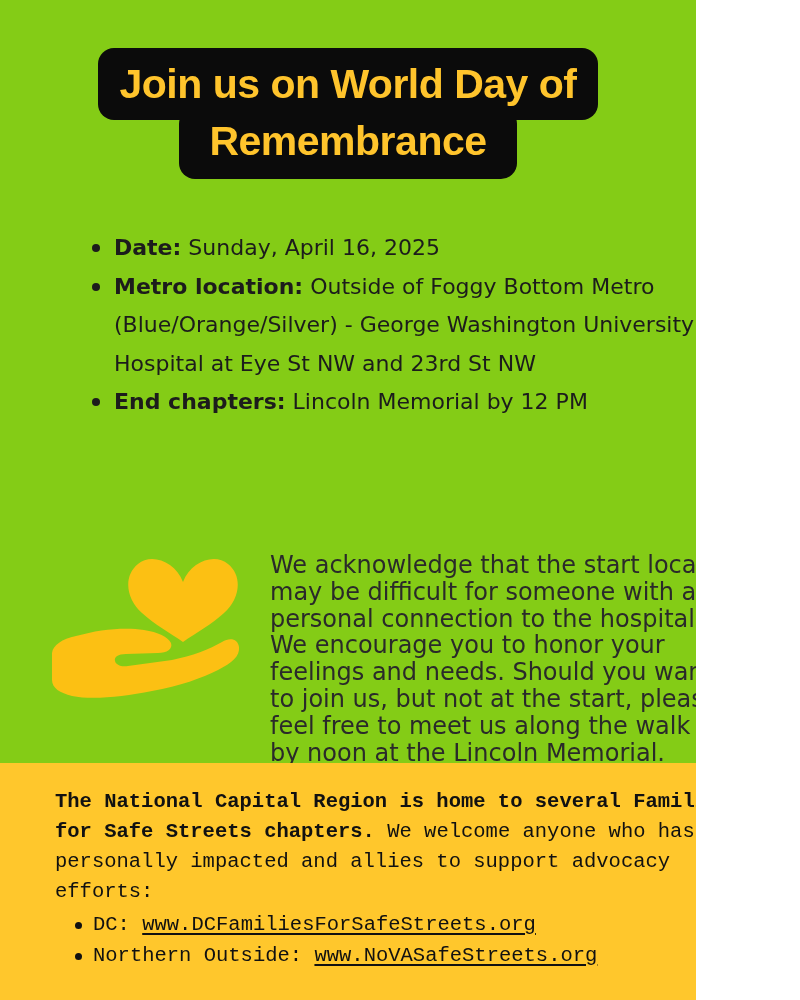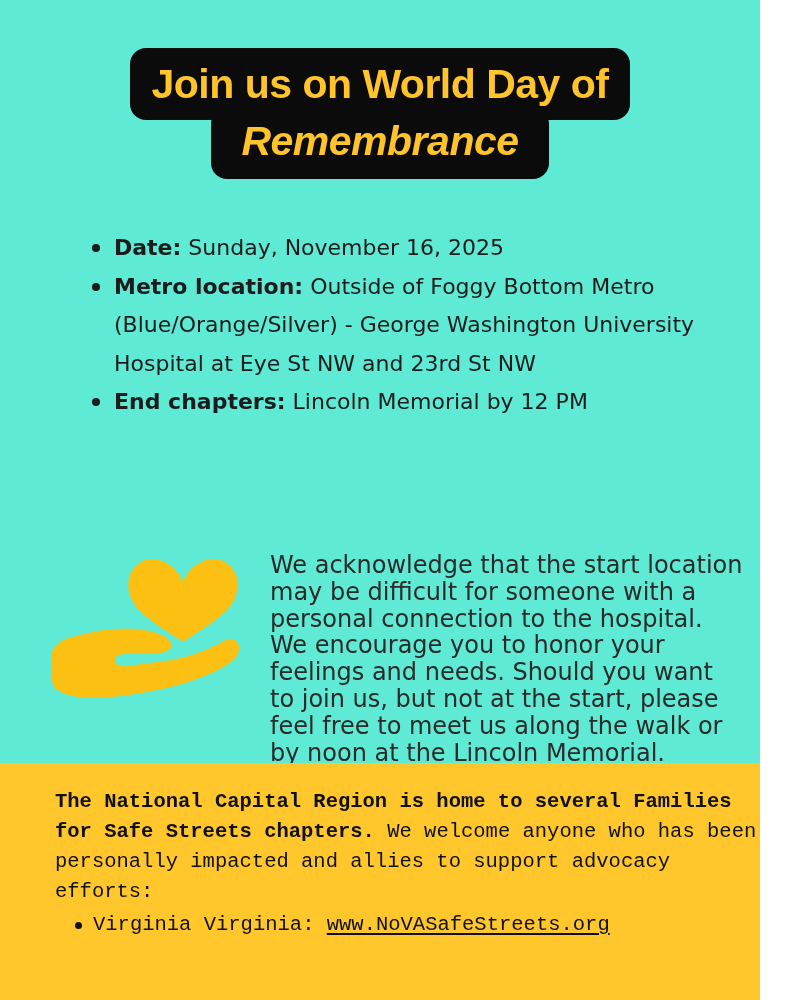--- a/index.html
+++ b/index.html
@@ -6,36 +6,36 @@
     --black:#0B0B0B;
     --title-yellow:#FFC42C;
     --yellow:#FFC72C;
     --icon-yellow:#FCC013;
     --body:#1C1C1C;
   }
   *{box-sizing:border-box;}
   html,body{margin:0;padding:0;}
   body{background:#ffffff;width:800px;height:1000px;}
   .page{
-    position:relative;width:760px;height:1000px;overflow:hidden;
-    background:#5eead4;font-family:"DejaVu Sans",sans-serif;color:var(--body);
+    position:relative;width:696px;height:1000px;overflow:hidden;
+    background:#84cc16;font-family:"DejaVu Sans",sans-serif;color:var(--body);
   }
 
   
   .banner{
     padding-top:48px;display:flex;flex-direction:column;align-items:center;
     font-family:"Liberation Sans",sans-serif;font-weight:700;
   }
   .banner-line{
     background:var(--black);color:var(--title-yellow);
     font-size:41px;line-height:1;border-radius:16px;letter-spacing:-0.5px;
     white-space:nowrap;
   }
   .banner-line1{padding:16px 22px 15px;z-index:1;}
-  .banner-line2{padding:13px 30px 17px;margin-top:-12px;font-style:italic;}
+  .banner-line2{padding:13px 30px 17px;margin-top:-12px;}
 
   
   .details{
     margin:50px 0 0 92px;padding:0;list-style:none;width:608px;
     font-size:22px;line-height:38.5px;color:var(--body);
   }
   .details li{position:relative;padding-left:22px;}
   .details li::before{
     content:"";position:absolute;left:0;top:15px;width:8px;height:8px;
     border-radius:50%;background:var(--body);
@@ -78,21 +78,21 @@
 <div class="page">
 
   <div class="banner">
     <div class="banner-line banner-line1">Join us on World Day of</div>
     <div class="banner-line banner-line2">Remembrance</div>
   </div>
 
   <ul class="details">
     <li>
       <b>Date:</b>
-      <span>Sunday, November 16, 2025</span>
+      <span>Sunday, April 16, 2025</span>
     </li>
     <li>
       <b>Metro location:</b>
       <span>Outside of Foggy Bottom Metro (Blue/Orange/Silver) - George Washington University Hospital at Eye St NW and 23rd St NW</span>
     </li>
     <li>
       <b>End chapters:</b>
       <span>Lincoln Memorial by 12 PM</span>
     </li>
   </ul>
@@ -112,18 +112,21 @@
     <p>We acknowledge that the start location may be difficult for someone with a personal connection to the hospital. We encourage you to honor your feelings and needs. Should you want to join us, but not at the start, please feel free to meet us along the walk or by noon at the Lincoln Memorial.</p>
   </div>
 
   <div class="footer">
     <p class="intro">
       <b>The National Capital Region is home to several Families for Safe Streets chapters.</b>
       <span>We welcome anyone who has been personally impacted and allies to support advocacy efforts:</span>
     </p>
     <ul>
       <li>
-        <span>Virginia Virginia: </span><a>www.NoVASafeStreets.org</a>
+        <span>DC: </span><a>www.DCFamiliesForSafeStreets.org</a>
+      </li>
+      <li>
+        <span>Northern Outside: </span><a>www.NoVASafeStreets.org</a>
       </li>
     </ul>
   </div>
 
 </div>
 
 </body></html>

